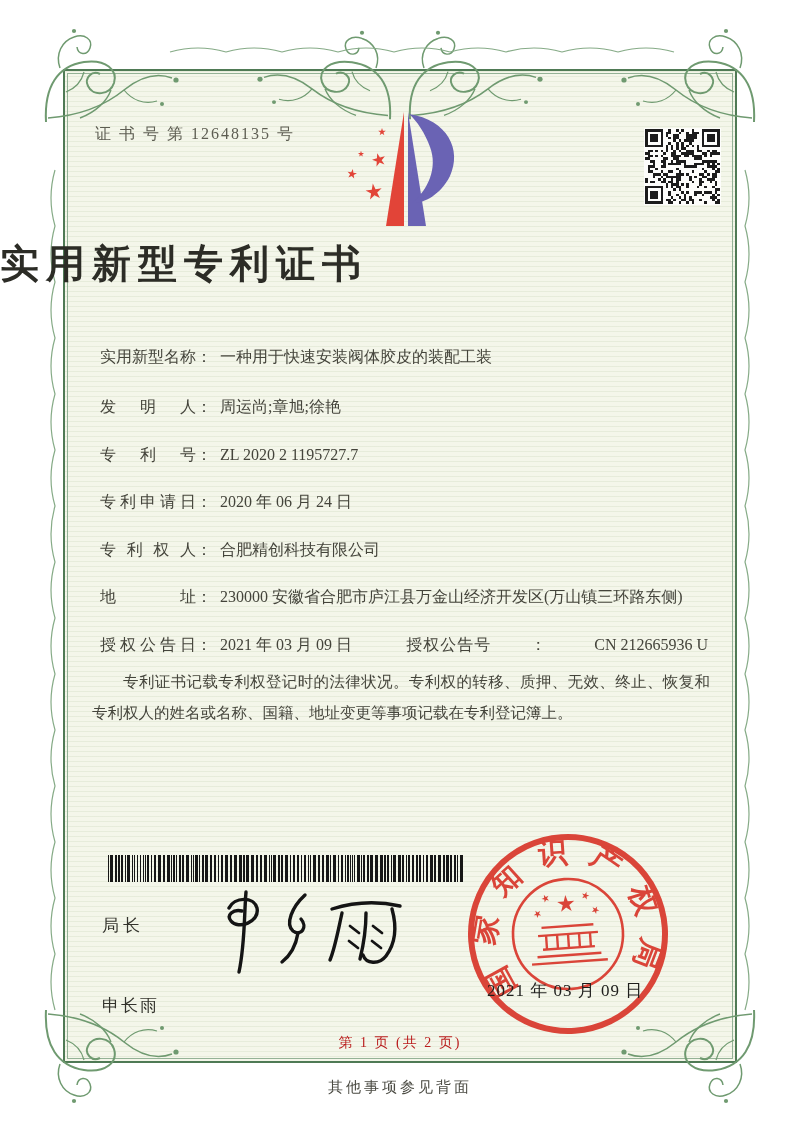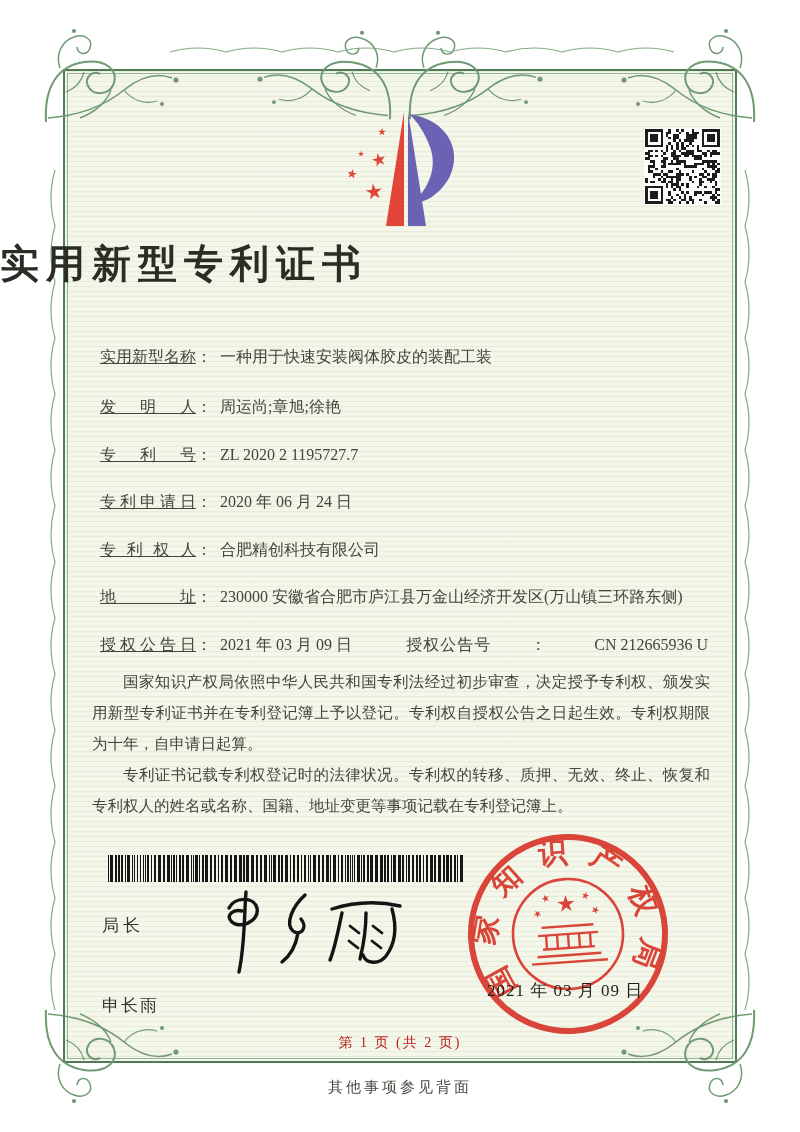--- a/index.html
+++ b/index.html
@@ -23,21 +23,21 @@
   .cert-no { position:absolute; left:95px; top:124px; font-size:16px; letter-spacing:2px; color:#5d5d52; }
 
   .logo { position:absolute; left:330px; top:102px; width:146px; height:136px; }
   .qr { position:absolute; left:644px; top:128px; width:77px; height:77px; background:#fdfdfb; padding:1px; }
 
   .title { position:absolute; left:0; top:237px; width:100%; 
            font-size:39px; font-weight:700; letter-spacing:7px; color:#2c2c26; }
 
   .fields { position:absolute; left:100px; top:0; width:608px; font-size:16px; color:#44443b; }
   .frow { position:absolute; display:flex; align-items:flex-start; line-height:27px; }
-  .flabel { display:inline-block; width:96px; text-align:justify; text-align-last:justify; white-space:nowrap; flex:0 0 96px;text-decoration:underline; }
+  .flabel { display:inline-block; width:96px; text-align:justify; text-align-last:justify; white-space:nowrap; flex:0 0 96px; }
   .fcolon { flex:0 0 auto; margin-right:8px; }
   .fvalue { flex:1 1 auto; max-width:480px; }
   .frow2 { display:flex; align-items:flex-start; line-height:27px;gap:40px; }
   .flabel2 { display:inline-block; width:84px; text-align:justify; text-align-last:justify; white-space:nowrap; }
 
   .notice { position:absolute; left:92px; top:666px; width:618px; font-size:15.5px;
             line-height:31px; color:#45453c; text-align:justify; }
   .notice p { text-indent:2em; }
 
   .barcode { position:absolute; left:108px; top:855px; width:360px; height:27px; }
@@ -77,20 +77,21 @@
     <use href="#fl" transform="translate(760,26) scale(-1,1)"></use>
     <use href="#fl" transform="translate(40,1106) scale(1,-1)"></use>
     <use href="#fl" transform="translate(760,1106) scale(-1,-1)"></use>
     <use href="#fl" transform="translate(404,28) scale(1,0.95)"></use>
     <use href="#fl" transform="translate(396,28) scale(-1,0.95)"></use>
     <path id="vine-top" fill="none" stroke="#86ab87" stroke-width="1.2" d="M170 52 q28 -8 56 0 q28 -8 56 0 q28 -8 56 0 q28 -8 56 0 q28 -8 56 0 q28 -8 56 0 q28 -8 56 0 q28 -8 56 0 q28 -8 56 0"></path>
     <path id="vine-left" fill="none" stroke="#86ab87" stroke-width="1.2" d="M55 170 q-8 28 0 56 q-8 28 0 56 q-8 28 0 56 q-8 28 0 56 q-8 28 0 56 q-8 28 0 56 q-8 28 0 56 q-8 28 0 56 q-8 28 0 56 q-8 28 0 56 q-8 28 0 56 q-8 28 0 56 q-8 28 0 56 q-8 28 0 56 q-8 28 0 56"></path>
     <path id="vine-right" fill="none" stroke="#86ab87" stroke-width="1.2" d="M745 170 q8 28 0 56 q8 28 0 56 q8 28 0 56 q8 28 0 56 q8 28 0 56 q8 28 0 56 q8 28 0 56 q8 28 0 56 q8 28 0 56 q8 28 0 56 q8 28 0 56 q8 28 0 56 q8 28 0 56 q8 28 0 56 q8 28 0 56"></path>
   </svg>
 
+  <div class="cert-no">证 书 号 第 12648135 号</div>
 
   <svg class="logo" viewBox="0 0 146 136">
     <defs>
       <path id="star" d="M0,-1 L0.224,-0.309 L0.951,-0.309 L0.363,0.118 L0.588,0.809 L0,0.382 L-0.588,0.809 L-0.363,0.118 L-0.951,-0.309 L-0.224,-0.309 Z"></path>
     </defs>
     <polygon points="56,124 74,10 74,124" fill="#e24438"></polygon>
     <polygon points="78,10 78,124 96,124" fill="#6a63b4"></polygon>
     <path d="M79 12 C118 18 132 48 120 74 C110 94 92 102 82 101 C98 88 108 66 100 45 C95 31 87 19 79 12 Z" fill="#6a63b4"></path>
     <g fill="#e24438">
       <use href="#star" transform="translate(52,30) scale(4)"></use>
@@ -522,21 +523,20 @@
       <span class="fvalue" style="max-width:190px">2021 年 03 月 09 日</span>
       <span class="frow2" style="margin-left:26px">
         <span class="flabel2">授权公告号</span>
           <span class="fcolon">：</span>
         <span>CN 212665936 U</span>
       </span>
     </div>
   </div>
 
   <div class="notice">
-    <p>国家知识产权局依照中华人民共和国专利法经过初步审查，决定授予专利权、颁发实用新型专利证书并在专利登记簿上予以登记。专利权自授权公告之日起生效。专利权期限为十年，自申请日起算。</p>
     <p>专利证书记载专利权登记时的法律状况。专利权的转移、质押、无效、终止、恢复和专利权人的姓名或名称、国籍、地址变更等事项记载在专利登记簿上。</p>
   </div>
 
   <svg class="barcode" viewBox="0 0 360 27" preserveAspectRatio="none" shape-rendering="crispEdges">
     <g id="bc-g" fill="#161616">
         <rect x="0" y="0" width="1" height="27"></rect>
         <rect x="2" y="0" width="3" height="27"></rect>
         <rect x="7" y="0" width="2" height="27"></rect>
         <rect x="10" y="0" width="2" height="27"></rect>
         <rect x="13" y="0" width="2" height="27"></rect>

